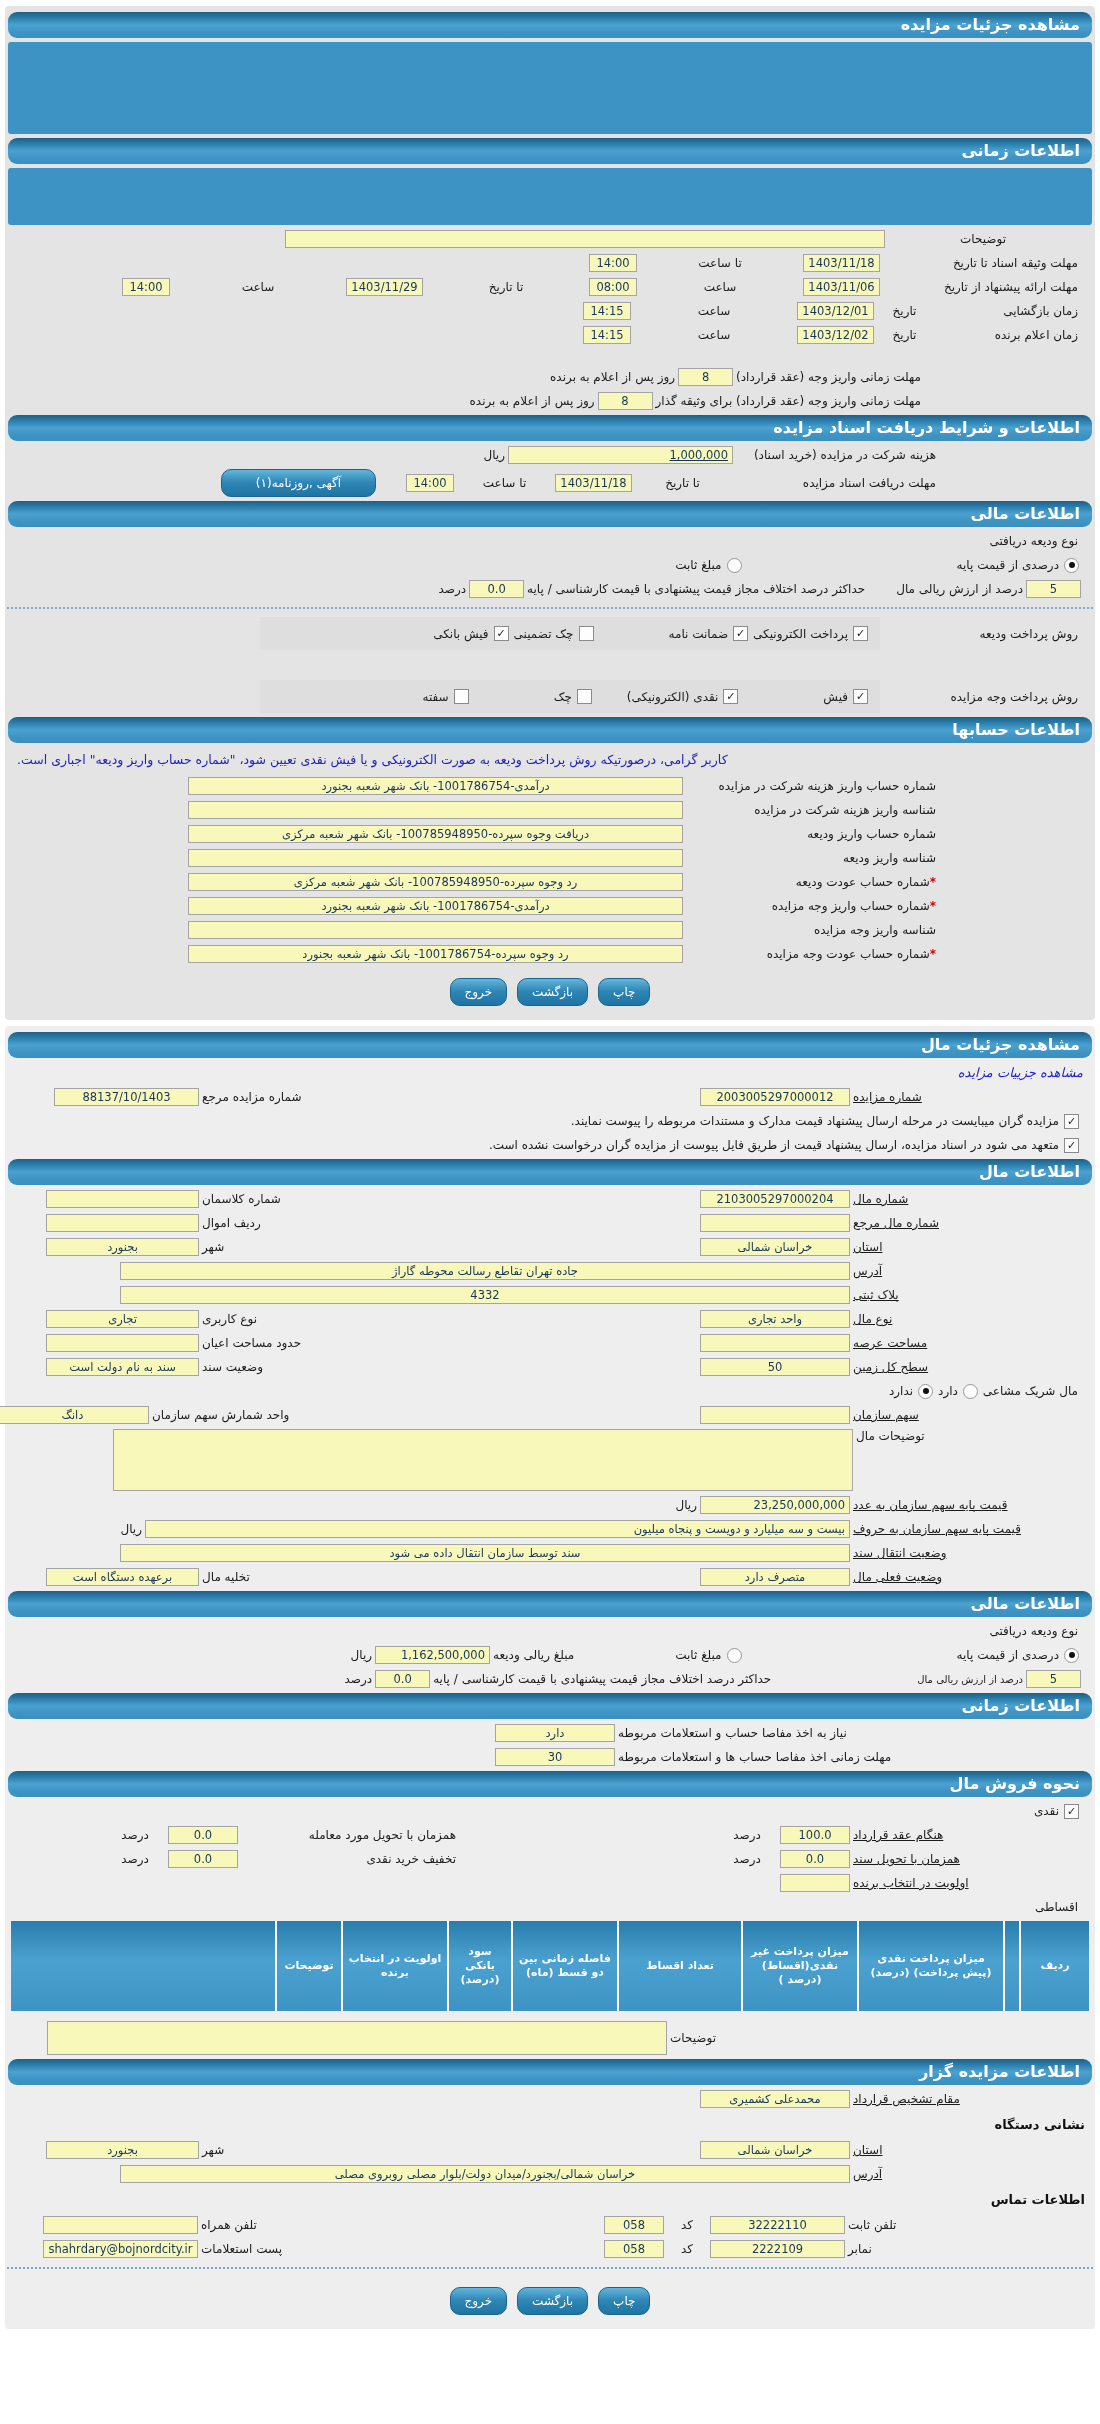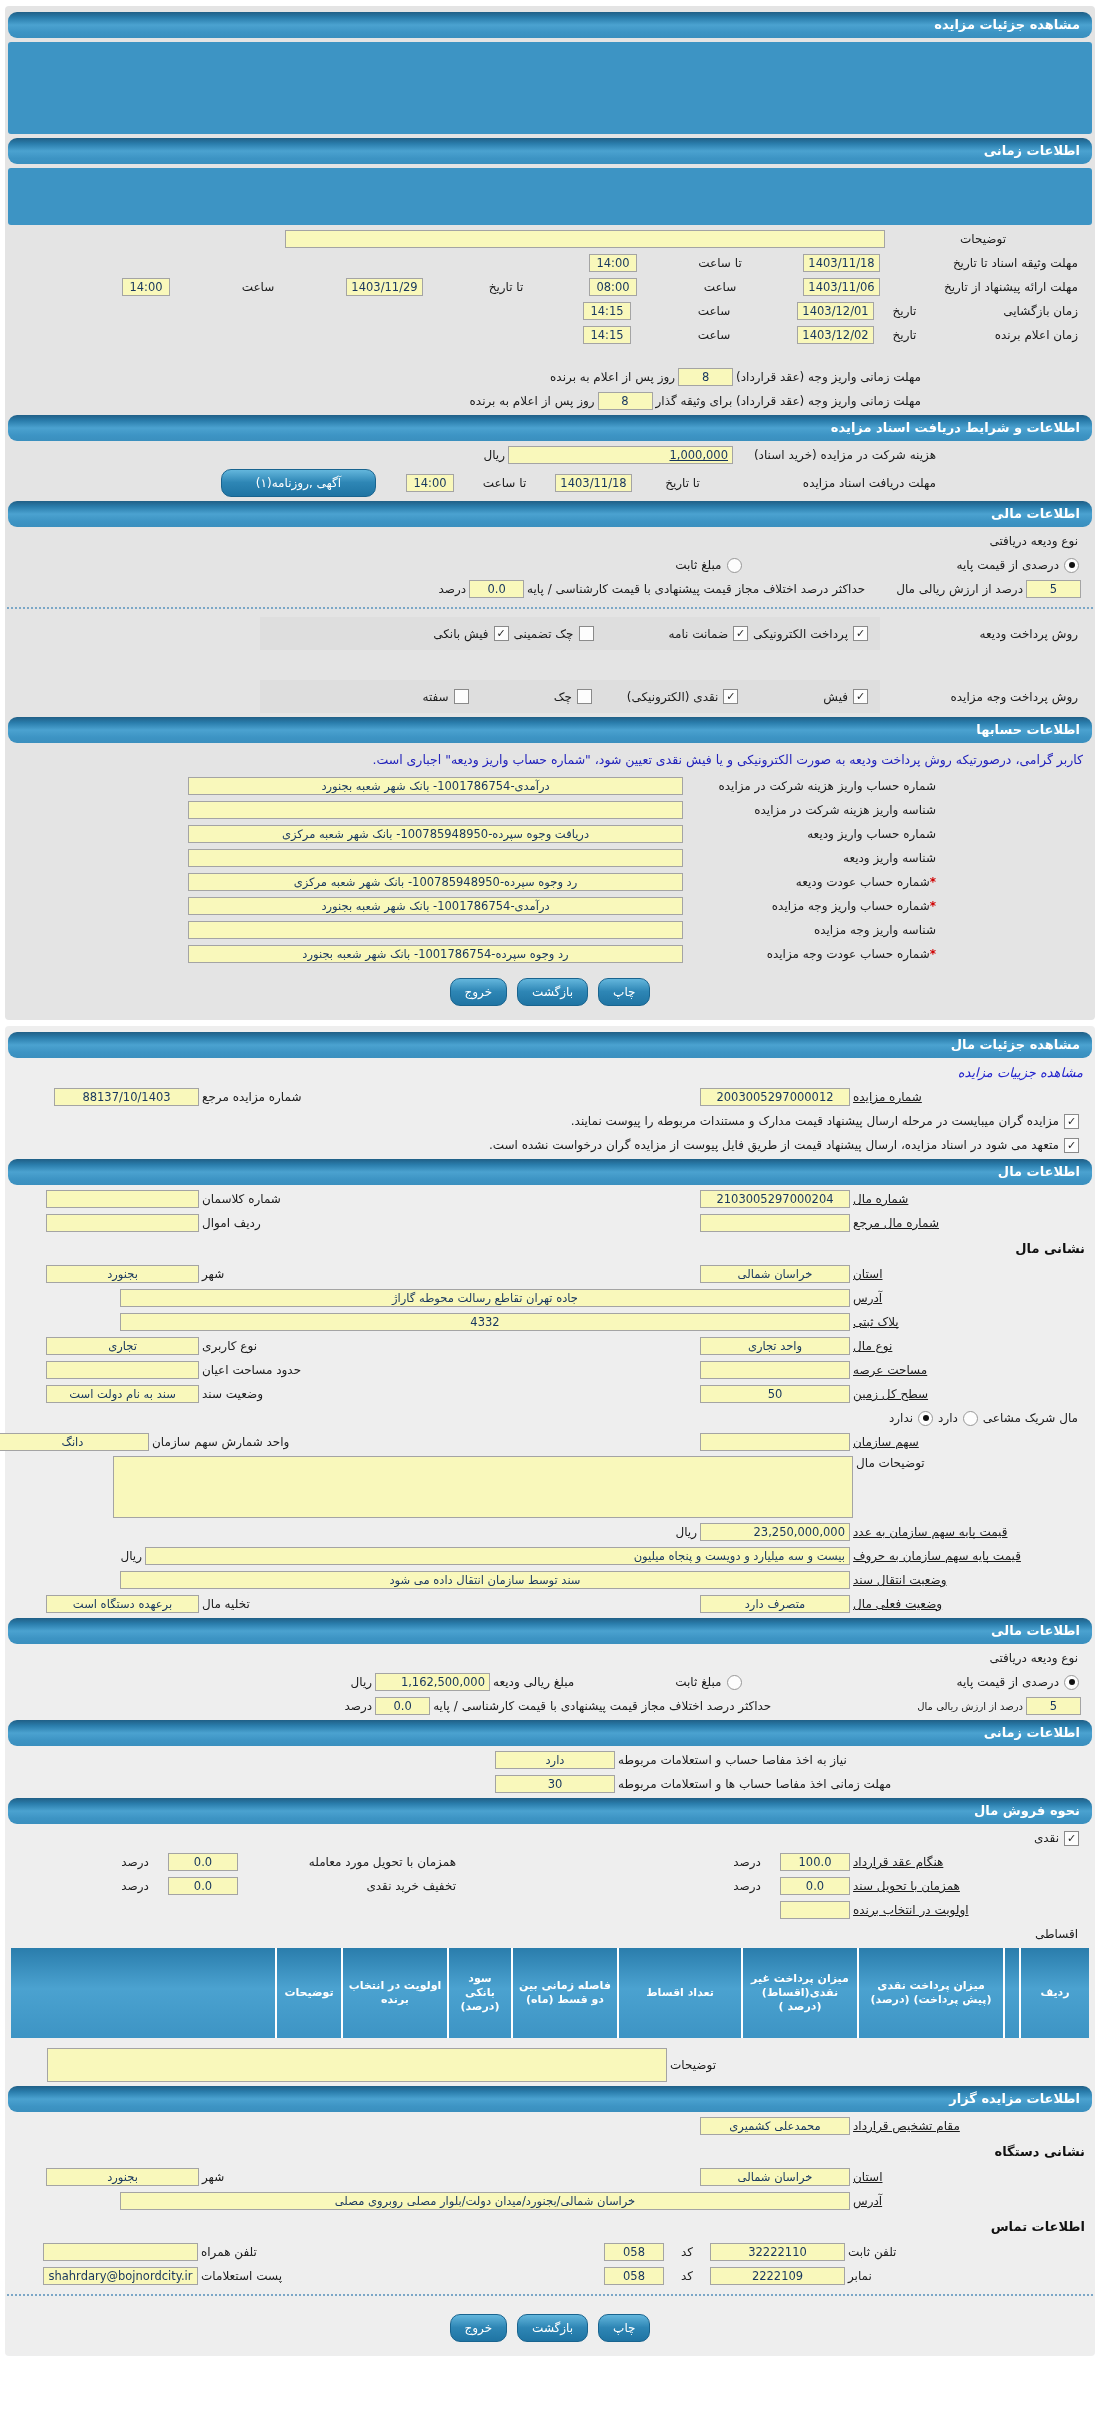--- a/index.html
+++ b/index.html
@@ -2,21 +2,21 @@
 <html lang="fa" dir="rtl"><head>
 <meta charset="utf-8">
 <style>
   html,body{margin:0;padding:0;background:#ffffff;}
   body{width:1100px;font-family:"DejaVu Sans","Liberation Sans",sans-serif;direction:rtl;}
   .win{margin:6px 5px 0 5px;padding:2px 0 8px 0;border-radius:4px;}
   .win1{background:#e4e4e4;}
   .win2{background:#eeeeee;}
   .hdr{height:26px;line-height:26px;margin:4px 3px;border-radius:9px;
        background:linear-gradient(180deg,#205f86 0%,#2a7dac 22%,#4ba2d0 50%,#3d94c4 78%,#3a8fbe 100%);
-       color:#fff;font-weight:bold;font-size:13px;padding:0 12px;}
+       color:#fff;font-weight:bold;font-size:16px;padding:0 12px;}
   .bb{margin:1px 3px;background:#3d94c4;border-radius:3px;}
   .bb1{height:92px;}
   .bb2{height:57px;}
   .row{display:flex;align-items:center;margin:4px 6px;min-height:20px;}
   .pr8{padding-right:8px;}
   .pr115{padding-right:115px;}
   .pr150{padding-right:150px;}
   .pr165{padding-right:165px;}
   .pr370{padding-right:370px;}
   .lbl{font-size:12px;color:#1b1b1b;white-space:nowrap;padding:0 3px;flex:0 0 auto;}
@@ -41,21 +41,21 @@
   .sp{flex:0 0 auto;}
   .s25{width:25px;}.s30{width:30px;}.s70{width:70px;}.s80{width:80px;}.s95{width:95px;}
   .s140{width:140px;}.s210{width:210px;}.s255{width:255px;}.s295{width:295px;}.s365{width:365px;}.s375{width:375px;}
   .cb{width:13px;height:13px;background:#fdfdfd;border:1px solid #8a8a8a;display:inline-flex;
       align-items:center;justify-content:center;flex:0 0 auto;margin:0 2px;}
   .cb.on::after{content:"\2713";font-size:11px;font-weight:bold;color:#222;line-height:1;}
   .rd{width:13px;height:13px;border-radius:50%;background:#fdfdfd;border:1px solid #979797;
       display:inline-flex;align-items:center;justify-content:center;flex:0 0 auto;margin:0 2px;}
   .rd.on::after{content:"";width:6px;height:6px;border-radius:50%;background:#111;}
   .pmbox{background:#dedede;width:600px;padding:9px 10px;display:flex;align-items:center;flex:0 0 auto;}
-  .note{color:#2222bb;font-size:12.5px;text-align:right;padding:5px 12px;}
+  .note{color:#2222bb;font-size:12.5px;text-align:left;padding:5px 12px;}
   .lnk{color:#2424cc;font-style:italic;font-size:13px;padding:3px 12px;display:block;text-align:right;text-decoration:none;}
   .star{color:#d00000;font-weight:bold;}
   .btn{display:inline-block;min-width:52px;padding:6px 14px;border-radius:10px;border:1px solid #19648f;
        background:linear-gradient(180deg,#63b6dc 0%,#2e86b5 48%,#1f74a3 100%);
        color:#fff;font-size:12px;text-align:center;cursor:pointer;font-family:inherit;}
   .btnbar{display:flex;justify-content:center;gap:10px;padding:10px 0 6px 0;}
   .dots{border-top:2px dotted #7ba7c7;margin:8px 2px;}
   .thead{display:flex;margin:2px 6px 0 6px;height:90px;
          background:linear-gradient(180deg,#2a7dac 0%,#4ba2d0 45%,#3d94c4 100%);
          color:#fff;font-weight:bold;font-size:11px;text-align:center;}
@@ -282,21 +282,20 @@
     <div class="inp w153"></div>
   </div>
   <div class="row pr8">
     <span class="lbl w225 tl">شماره مال مرجع</span>
     <div class="inp w150"></div>
     <span class="sp s375"></span>
     <span class="lbl w120 tl">ردیف اموال</span>
     <div class="inp w153"></div>
   </div>
 
-  <div class="sub">نشانی مال</div>
 
   <div class="row pr8">
     <span class="lbl w225 tl">استان</span>
     <div class="inp w150">خراسان شمالی</div>
     <span class="sp s375"></span>
     <span class="lbl w120 tl">شهر</span>
     <div class="inp w153">بجنورد</div>
   </div>
   <div class="row pr8">
     <span class="lbl w225 tl">آدرس</span>

